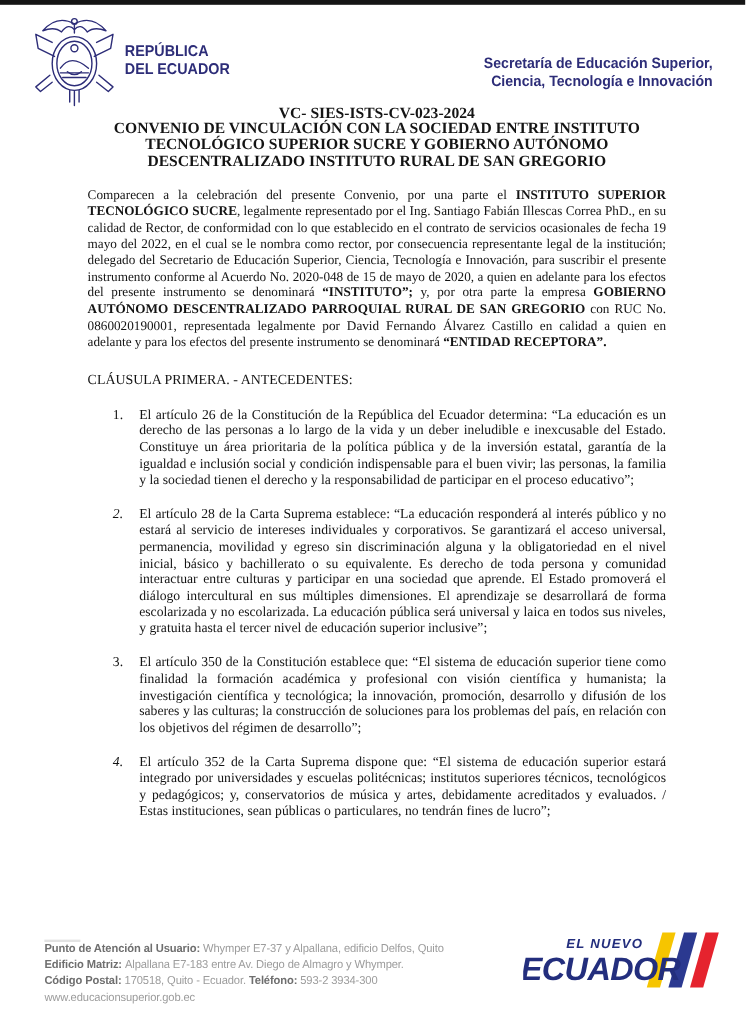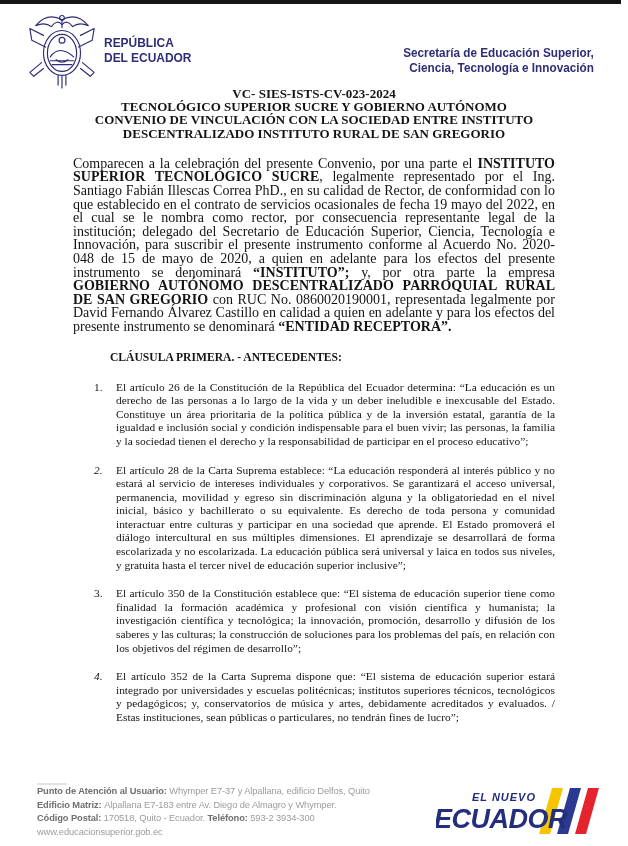--- a/index.html
+++ b/index.html
@@ -24,39 +24,39 @@
     margin-top:21px; text-align:right;
     font-family:"Liberation Sans", sans-serif; font-weight:bold;
     font-size:12.5px; line-height:15px; color:#2d2d78;
     transform:scaleX(0.94); transform-origin:right top; white-space:nowrap;
   }
 
   
   .content { position:absolute; top:87px; left:73px; width:482px; }
   .doc-code, .doc-title-line { text-align:center; font-weight:bold; font-size:13px; line-height:13.2px; }
   .intro { margin-top:17px; }
-  .intro p { text-align:justify; font-size:14px; line-height:13.6px; }
-  .clause-heading { margin-top:17px; font-weight:bold; font-size:11.6px; line-height:14px;margin-left:37px; }
+  .intro p { text-align:justify; font-size:11px; line-height:13.6px; }
+  .clause-heading { margin-top:17px; font-weight:normal; font-size:11.6px; line-height:14px; }
   .ant-list { margin-top:16px; }
   .ant-item { display:flex; margin-bottom:15px; font-size:11.4px; line-height:13.6px; }
   .ant-num { flex:none; width:22px; margin-left:21px; }
   .ant-item:nth-child(2) .ant-num, .ant-item:nth-child(4) .ant-num { font-style:italic; }
   .ant-body { flex:1; text-align:justify; }
   .b { font-weight:bold; }
   .i { }
 
   
   .faint-mark { position:absolute; left:37px; top:783px; width:30px; height:2px; background:#e3e3e3; }
   .footer-info {
     position:absolute; left:37px; bottom:7px;
     font-family:"Liberation Sans", sans-serif; font-size:9.6px; line-height:13.8px;
     color:#9c9c9c; letter-spacing:-0.1px; transform:scaleX(0.97); transform-origin:left bottom;
   }
   .footer-info .b { color:#6f6f6f; }
-  .footer-logo { position:absolute; right:26px; bottom:6px; }
+  .footer-logo { position:absolute; right:26px; bottom:16px; }
 </style>
 </head>
 <body>
 
 <div class="top-edge"></div>
 
 <div class="header">
   <div class="crest-wrap">
     <svg class="crest-svg" width="76" height="80" viewBox="0 0 78 82">
       <g stroke="#2d2d78" fill="none" stroke-width="1.2" stroke-linecap="round" stroke-linejoin="round">
@@ -82,22 +82,22 @@
     </div>
   </div>
   <div class="secretaria-label">
     <div>Secretaría de Educación Superior,</div>
     <div>Ciencia, Tecnología e Innovación</div>
   </div>
 </div>
 
 <div class="content">
   <div class="doc-code">VC- SIES-ISTS-CV-023-2024</div>
+  <div class="doc-title-line">CONVENIO DE VINCULACIÓN CON LA SOCIEDAD ENTRE INSTITUTO</div>
   <div class="doc-title-line">TECNOLÓGICO SUPERIOR SUCRE Y GOBIERNO AUTÓNOMO</div>
-  <div class="doc-title-line">CONVENIO DE VINCULACIÓN CON LA SOCIEDAD ENTRE INSTITUTO</div>
   <div class="doc-title-line">DESCENTRALIZADO INSTITUTO RURAL DE SAN GREGORIO</div>
 
   <div class="intro">
     <p><span>Comparecen a la celebración del presente Convenio, por una parte el </span><span class="b">INSTITUTO SUPERIOR TECNOLÓGICO SUCRE</span><span>, legalmente representado por el Ing. Santiago Fabián Illescas Correa PhD., en su calidad de Rector, de conformidad con lo que establecido en el contrato de servicios ocasionales de fecha 19 mayo del 2022, en el cual se le nombra como rector, por consecuencia representante legal de la institución; delegado del Secretario de Educación Superior, Ciencia, Tecnología e Innovación, para suscribir el presente instrumento conforme al Acuerdo No. 2020-048 de 15 de mayo de 2020, a quien en adelante para los efectos del presente instrumento se denominará </span><span class="b">“INSTITUTO”;</span><span> y, por otra parte la empresa </span><span class="b">GOBIERNO AUTÓNOMO DESCENTRALIZADO PARROQUIAL RURAL DE SAN GREGORIO</span><span> con RUC No. 0860020190001, representada legalmente por David Fernando Álvarez Castillo en calidad a quien en adelante y para los efectos del presente instrumento se denominará </span><span class="b">“ENTIDAD RECEPTORA”.</span></p>
   </div>
 
   <div class="clause-heading">CLÁUSULA PRIMERA. - ANTECEDENTES:</div>
 
   <div class="ant-list">
     <div class="ant-item">

